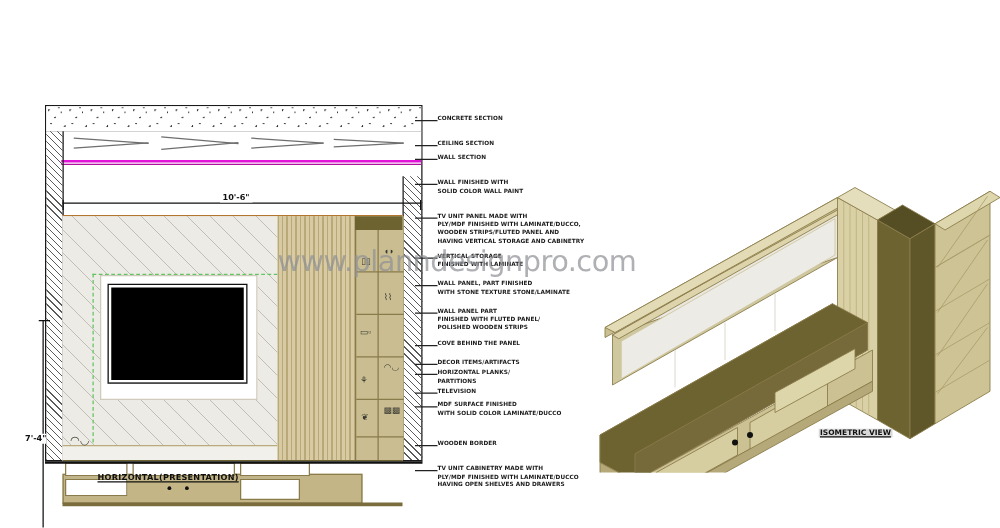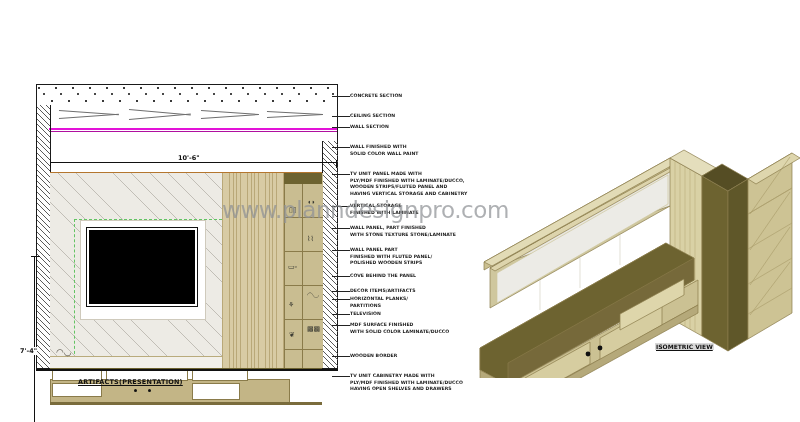--- a/index.html
+++ b/index.html
@@ -221,21 +221,21 @@
       <div class="cab-white" style="left:2px;top:14px;width:50px;height:14px;"></div>
       <div class="cab-white" style="left:142px;top:14px;width:48px;height:17px;"></div>
       <div class="knob" style="left:84px;top:20px;"></div>
       <div class="knob" style="left:98px;top:20px;"></div>
       <div class="cab-base"></div>
     </div>
 
     <div class="ground"></div>
   </div>
 
-  <div class="elev-label">ARTIFACTS(PRESENTATION)</div>
+  <div class="elev-label">HORIZONTAL(PRESENTATION)</div>
 
   <div class="notes">
     <div class="leader" style="left:-18px;top:8px;width:18px;"></div>
     <div class="note" style="left:0;top:5px;">CONCRETE SECTION</div>
 
     <div class="leader" style="left:-18px;top:28px;width:18px;"></div>
     <div class="note" style="left:0;top:25px;">CEILING SECTION</div>
 
     <div class="leader" style="left:-18px;top:39px;width:18px;"></div>
     <div class="note" style="left:0;top:36px;">WALL SECTION</div>

